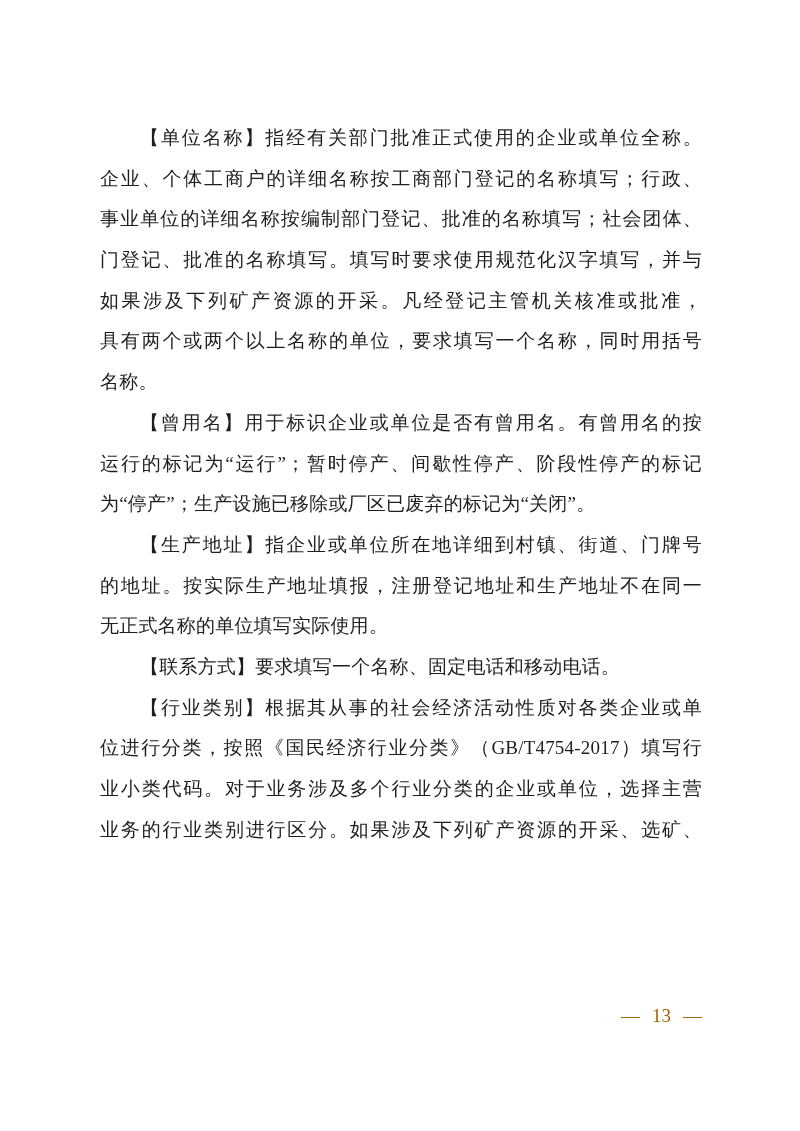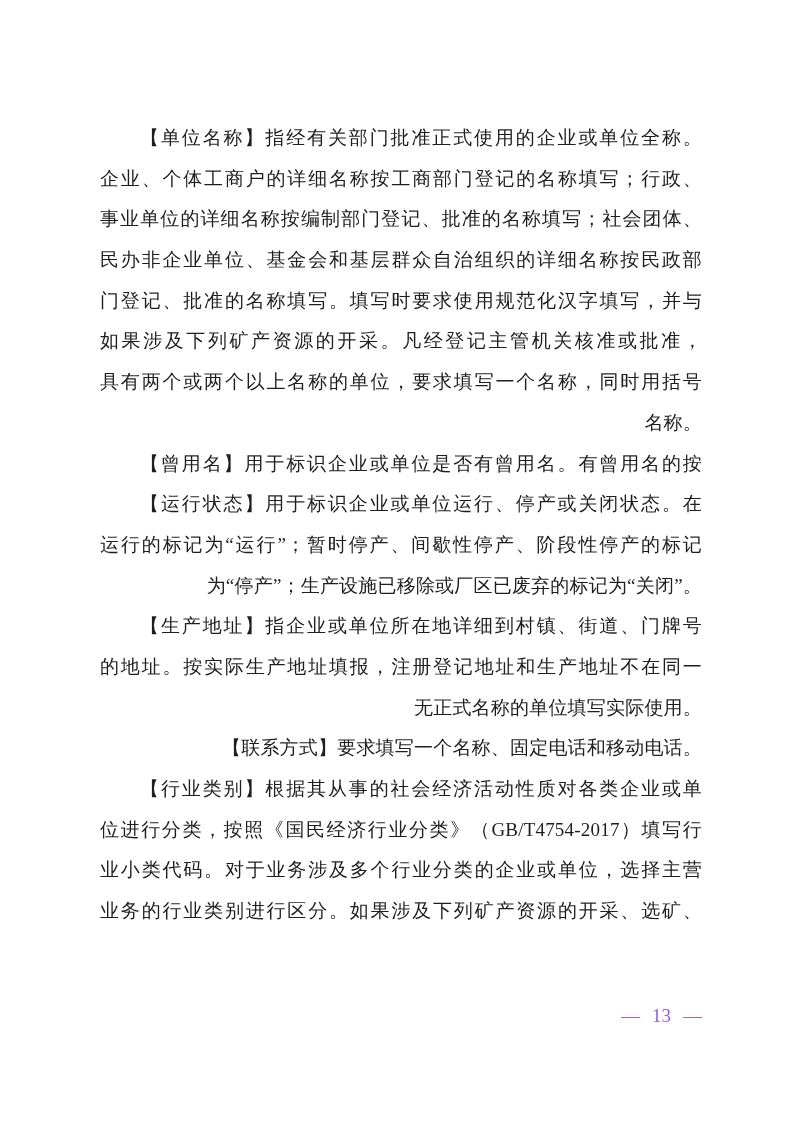--- a/index.html
+++ b/index.html
@@ -25,65 +25,63 @@
   .para {
     margin: 0;
     padding: 0;
   }
   .line {
     height: 40.7px;
     line-height: 40.7px;
     font-size: 19px;
     letter-spacing: 0.2px;
     white-space: nowrap;
-    text-align: right;
+    text-align: left;
   }
   .line.fill {
     white-space: normal;
     text-align: justify;
     text-align-last: justify;
     text-justify: inter-character;
   }
   .line.indent {
     padding-left: 40px;
   }
   .footer {
     position: absolute;
     top: 1002px;
     right: 98px;
     font-size: 19px;
     line-height: 28px;
-    color: #8b5cf6;
+    color: #a16207;
     white-space: nowrap;
   }
   .footer .num {
     margin: 0 12px;
   }
 </style>
 </head>
 <body>
 
 <div class="page">
 
   <div class="text-block" id="doc-body">
       <div class="para">
         <div class="line indent fill">【单位名称】指经有关部门批准正式使用的企业或单位全称。</div>
         <div class="line fill">企业、个体工商户的详细名称按工商部门登记的名称填写；行政、</div>
         <div class="line fill">事业单位的详细名称按编制部门登记、批准的名称填写；社会团体、</div>
-        <div class="line fill">民办非企业单位、基金会和基层群众自治组织的详细名称按民政部</div>
         <div class="line fill">门登记、批准的名称填写。填写时要求使用规范化汉字填写，并与</div>
         <div class="line fill">如果涉及下列矿产资源的开采。凡经登记主管机关核准或批准，</div>
         <div class="line fill">具有两个或两个以上名称的单位，要求填写一个名称，同时用括号</div>
         <div class="line">名称。</div>
       </div>
       <div class="para">
         <div class="line indent fill">【曾用名】用于标识企业或单位是否有曾用名。有曾用名的按</div>
       </div>
       <div class="para">
-        <div class="line indent fill">【运行状态】用于标识企业或单位运行、停产或关闭状态。在</div>
         <div class="line fill">运行的标记为“运行”；暂时停产、间歇性停产、阶段性停产的标记</div>
         <div class="line">为“停产”；生产设施已移除或厂区已废弃的标记为“关闭”。</div>
       </div>
       <div class="para">
         <div class="line indent fill">【生产地址】指企业或单位所在地详细到村镇、街道、门牌号</div>
         <div class="line fill">的地址。按实际生产地址填报，注册登记地址和生产地址不在同一</div>
         <div class="line">无正式名称的单位填写实际使用。</div>
       </div>
       <div class="para">
         <div class="line indent">【联系方式】要求填写一个名称、固定电话和移动电话。</div>

